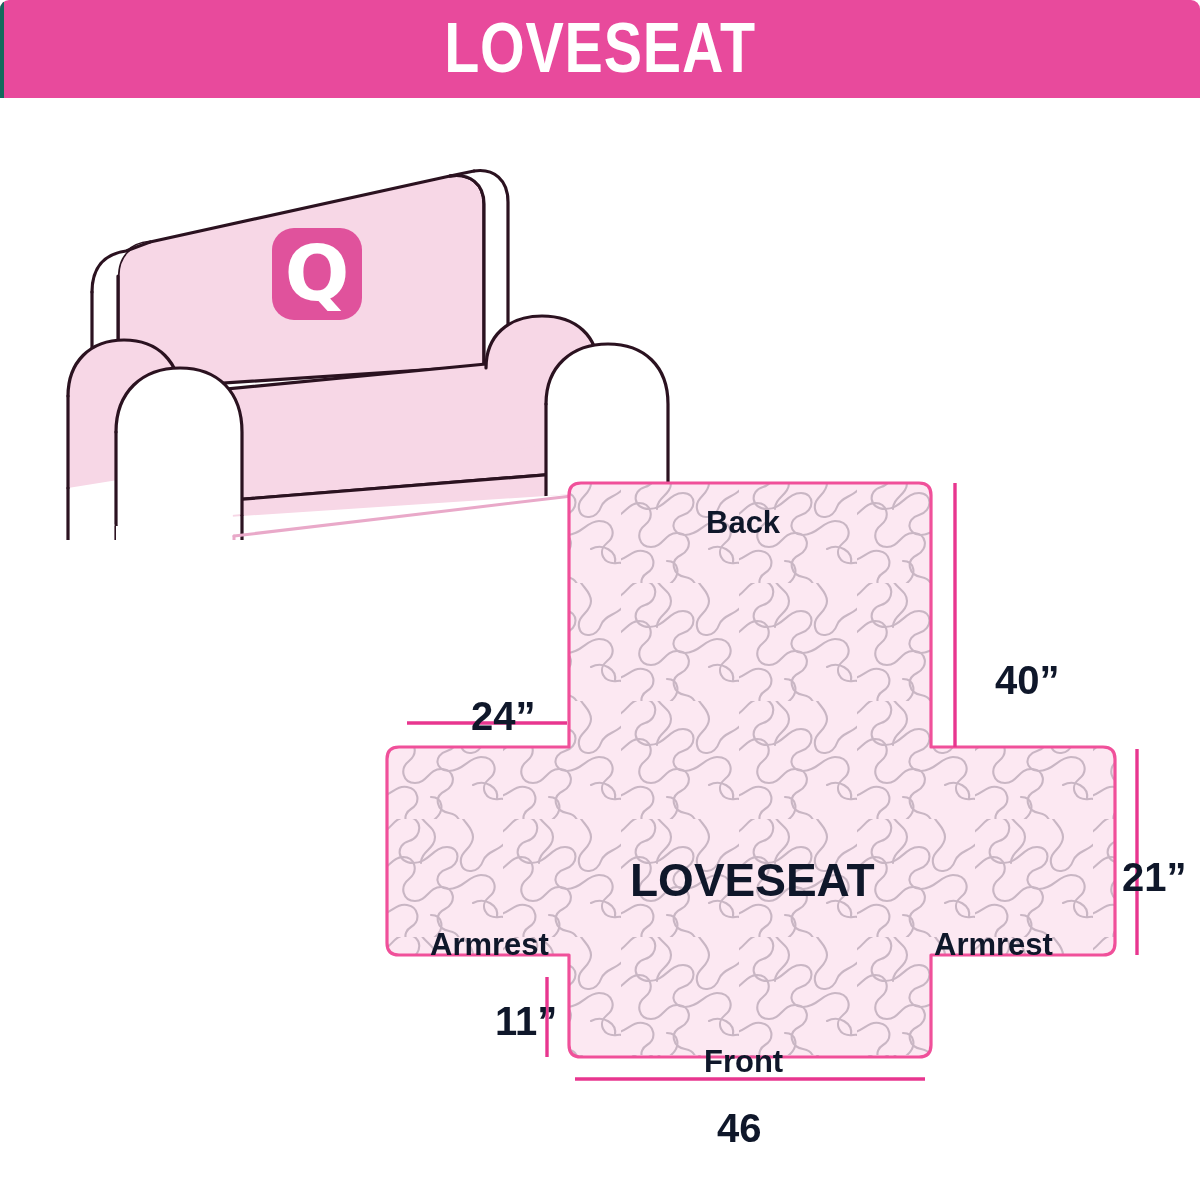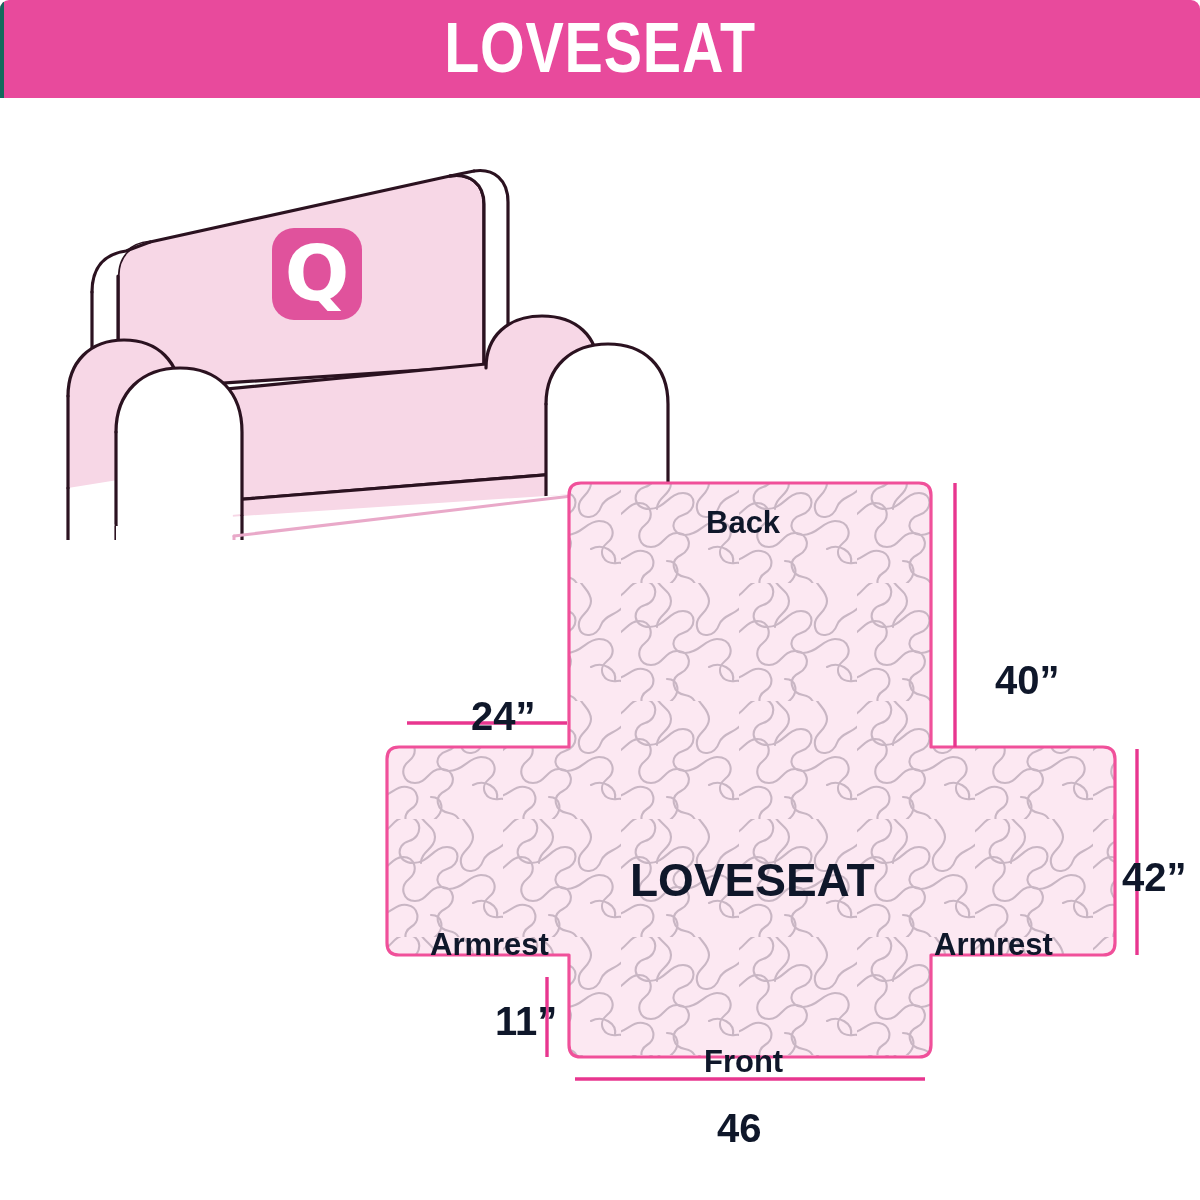--- a/index.html
+++ b/index.html
@@ -262,21 +262,21 @@
 
         <line x1="162" y1="512" x2="162" y2="592"></line>
 
         <line x1="190" y1="614" x2="540" y2="614"></line>
       </g>
     </svg>
   </div>
 
   <div class="dim-label" id="dim-back-height">40”</div>
   <div class="dim-label" id="dim-armrest-width">24”</div>
-  <div class="dim-label" id="dim-armrest-depth">42”</div>
+  <div class="dim-label" id="dim-armrest-depth">21”</div>
   <div class="dim-label" id="dim-front-height">11”</div>
   <div class="dim-label" id="dim-front-width">46</div>
 
   <div class="part-label" id="label-back">Back</div>
   <div class="part-label" id="label-loveseat">LOVESEAT</div>
   <div class="part-label" id="label-armrest-left">Armrest</div>
   <div class="part-label" id="label-armrest-right">Armrest</div>
   <div class="part-label" id="label-front">Front</div>
 
 </div>

